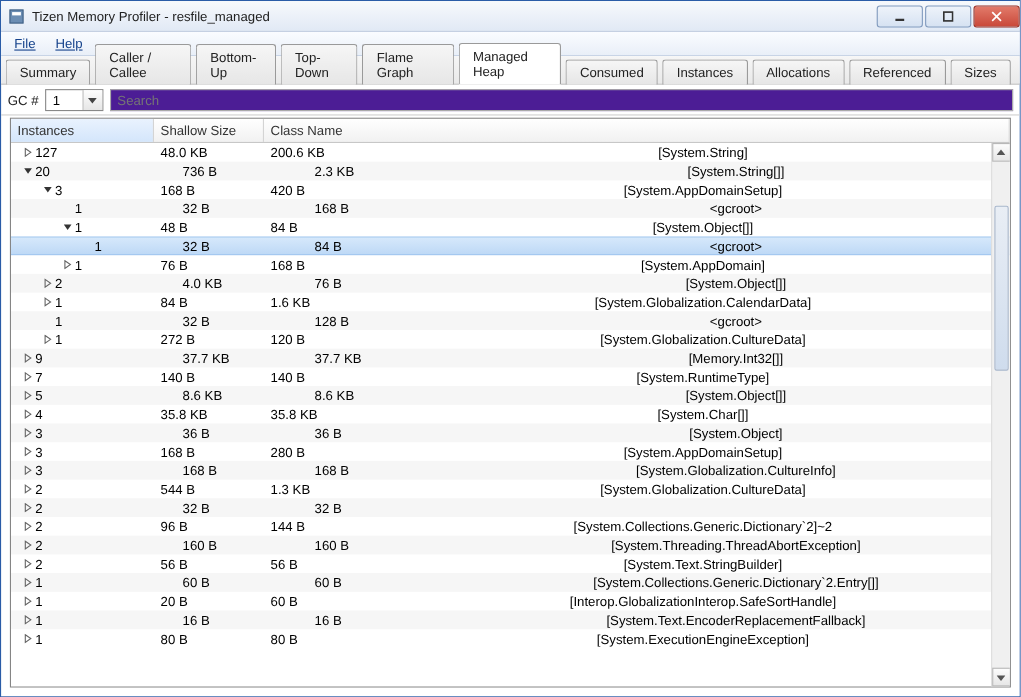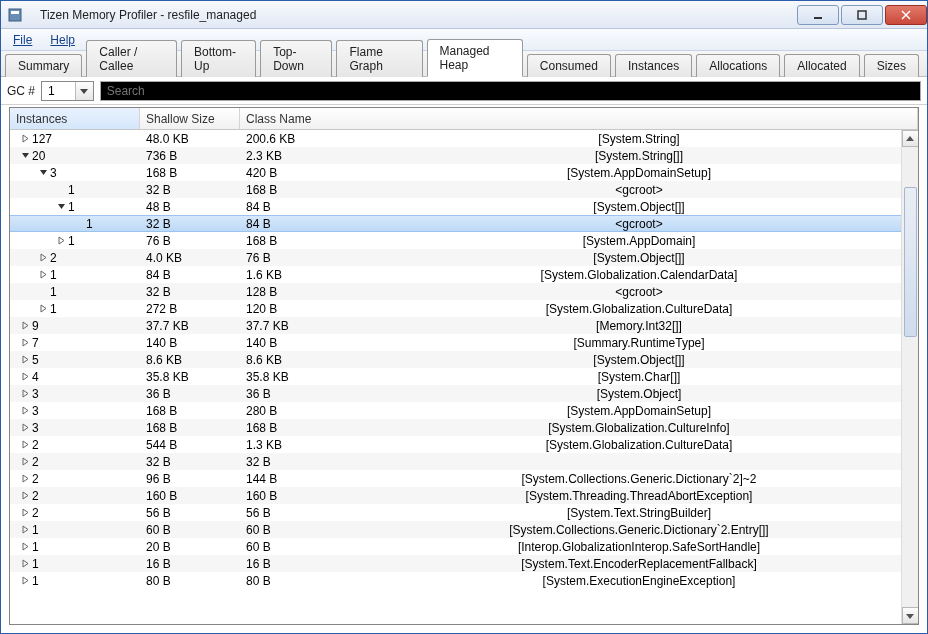--- a/index.html
+++ b/index.html
@@ -1,47 +1,47 @@
 <!DOCTYPE html>
 <html><head>
 <meta charset="utf-8">
 <style>
   * { box-sizing: border-box; margin: 0; padding: 0; font-family: 'Segoe UI', Tahoma, sans-serif; font-size: 12px; }
   body { background: #fff; user-select: none; }
   .window { width: 928px; height: 634px; background: #fff; border: 1px solid #2a5ca7; display: flex; flex-direction: column; }
   .titlebar { height: 28px; background: linear-gradient(#f7f9fc,#e1e9f5); display: flex; align-items: center; padding: 0 0 0 6px; border-bottom: 1px solid #b8c6dc; }
   .title-icon { width: 16px; height: 16px; margin-right: 6px; display: inline-flex; }
-  .title-text { flex: 1; color: #222; font-size: 12px; margin-left: 11px; }
+  .title-text { flex: 1; color: #222; font-size: 12px; }
   .win-buttons { display: flex; }
   .win-btn { width: 42px; height: 20px; margin-left: 2px; border: 1px solid #7f99bd; border-radius: 3px; display: flex; align-items: center; justify-content: center; background: linear-gradient(#eef3fa,#d6e2f2); }
   .win-btn.close { background: linear-gradient(#e27a6a,#c9493a); border-color:#9a2f23; }
   .win-btn svg { display:block; }
   .menubar { height: 22px; background: linear-gradient(#fafcff,#e9eff8); border-bottom: 1px solid #c8d4e6; display:flex; align-items:center; padding:0 4px; gap: 2px; }
   .menu-item { padding: 2px 8px; color:#15428b; text-decoration: underline dotted transparent; }
   .menu-item span.mn { text-decoration: underline; text-align: right; }
   .tabs { height: 26px; background: linear-gradient(#f6f6f6,#e9e9e9); border-bottom: 1px solid #bcbcbc; display:flex; align-items:flex-end; padding: 0 4px; gap: 0; }
   .tab { padding: 4px 12px; border: 1px solid #9a9a9a; border-bottom: none; border-radius: 3px 3px 0 0; background: linear-gradient(#f6f6f6,#e6e6e6); margin-right: 4px; color:#222; position:relative; top:1px;}
   .tab.active { background: #fff; border-bottom: 1px solid #fff; font-weight: normal; }
   .toolbar { height: 28px; border-bottom: 1px solid #d0d0d0; display:flex; align-items:center; padding: 0 6px; gap:6px;}
   .toolbar label { color:#222; }
   .gc-select { display:flex; align-items:center; border:1px solid #888; height:20px; background:#fff; }
   .gc-select .val { padding:0 20px 0 6px; }
   .gc-select .arrow { width:18px; height:18px; border-left:1px solid #bbb; display:flex; align-items:center; justify-content:center; background:linear-gradient(#fdfdfd,#e6e6e6);}
-  .search { flex:1; height:20px; border:1px solid #aaa; padding:0 6px; color:#888; background:#000000; }
+  .search { flex:1; height:20px; border:1px solid #aaa; padding:0 6px; color:#888; background:#4c1d95; }
   .content { flex:1; display:flex; flex-direction:column; margin: 2px 8px 8px 8px; border:1px solid #858585; position:relative; overflow:hidden; }
   .header-row { display:flex; height:22px; border-bottom:1px solid #c7c7c7; background:linear-gradient(#fff,#f1f1f1);}
   .header-cell { display:flex; align-items:center; padding:0 6px; border-right:1px solid #d4d4d4; color:#333; }
   .col0 { width:130px; }
   .col1 { width:100px; }
   .col2 { width:120px; }
   .col3 { flex:1; }
   .header-cell.sort { background:linear-gradient(#e9f2fe,#d4e6fb); }
   .rows { flex:1; overflow:hidden; background:#fff; }
   .row { display:flex; height:17px; align-items:center; }
-  .row.alt { background:#f6f6f6; }
+  .row.alt { background:#f6f6f6;gap:20px; }
   .row.sel { background:linear-gradient(#d6e8fb,#bed9f6); border-top:1px solid #9bc3ef; border-bottom:1px solid #9bc3ef; height:17px; }
   .cell { padding:0 6px; overflow:hidden; white-space:nowrap; }
   .c0 { width:130px; display:flex; align-items:center; }
   .c1 { width:100px; }
   .c2 { width:120px; }
   .c3 { flex:1;text-align:center; }
   .tree-arrow { width:10px; height:10px; display:inline-flex; align-items:center; justify-content:center; margin-right:2px;}
   .scrollbar-v { position:absolute; right:0; top:22px; bottom:0; width:17px; background:#f0f0f0; border-left:1px solid #ddd; display:flex; flex-direction:column; align-items:center;}
   .sb-btn { width:17px; height:17px; background:linear-gradient(#fdfdfd,#e6e6e6); border:1px solid #b8b8b8; display:flex; align-items:center; justify-content:center;}
   .sb-track { flex:1; width:17px; position:relative;}
@@ -87,21 +87,21 @@
   <div class="tabs" id="tabs">
       <div class="tab">Summary</div>
       <div class="tab">Caller / Callee</div>
       <div class="tab">Bottom-Up</div>
       <div class="tab">Top-Down</div>
       <div class="tab">Flame Graph</div>
       <div class="tab active">Managed Heap</div>
       <div class="tab">Consumed</div>
       <div class="tab">Instances</div>
       <div class="tab">Allocations</div>
-      <div class="tab">Allocated</div>
+      <div class="tab">Referenced</div>
       <div class="tab">Sizes</div>
     </div>
 
   <div class="toolbar">
     <label>GC #</label>
     <div class="gc-select">
       <span class="val">1</span>
       <span class="arrow">
           <svg width="8" height="8">
             <polygon points="0,2 8,2 4,7" fill="#444"></polygon>
@@ -266,21 +266,21 @@
           <div class="cell c0" style="padding-left:10px">
             <span class="tree-arrow">
               <svg width="9" height="9">
                 <polygon points="2,1 7,4.5 2,8" fill="none" stroke="#666" stroke-width="1"></polygon>
               </svg>
             </span>
             <span>7</span>
           </div>
           <div class="cell c1">140 B</div>
           <div class="cell c2">140 B</div>
-          <div class="cell c3">[Summary.RuntimeType]</div>
+          <div class="cell c3">[System.RuntimeType]</div>
         </div>
         <div class="row alt">
           <div class="cell c0" style="padding-left:10px">
             <span class="tree-arrow">
               <svg width="9" height="9">
                 <polygon points="2,1 7,4.5 2,8" fill="none" stroke="#666" stroke-width="1"></polygon>
               </svg>
             </span>
             <span>5</span>
           </div>

